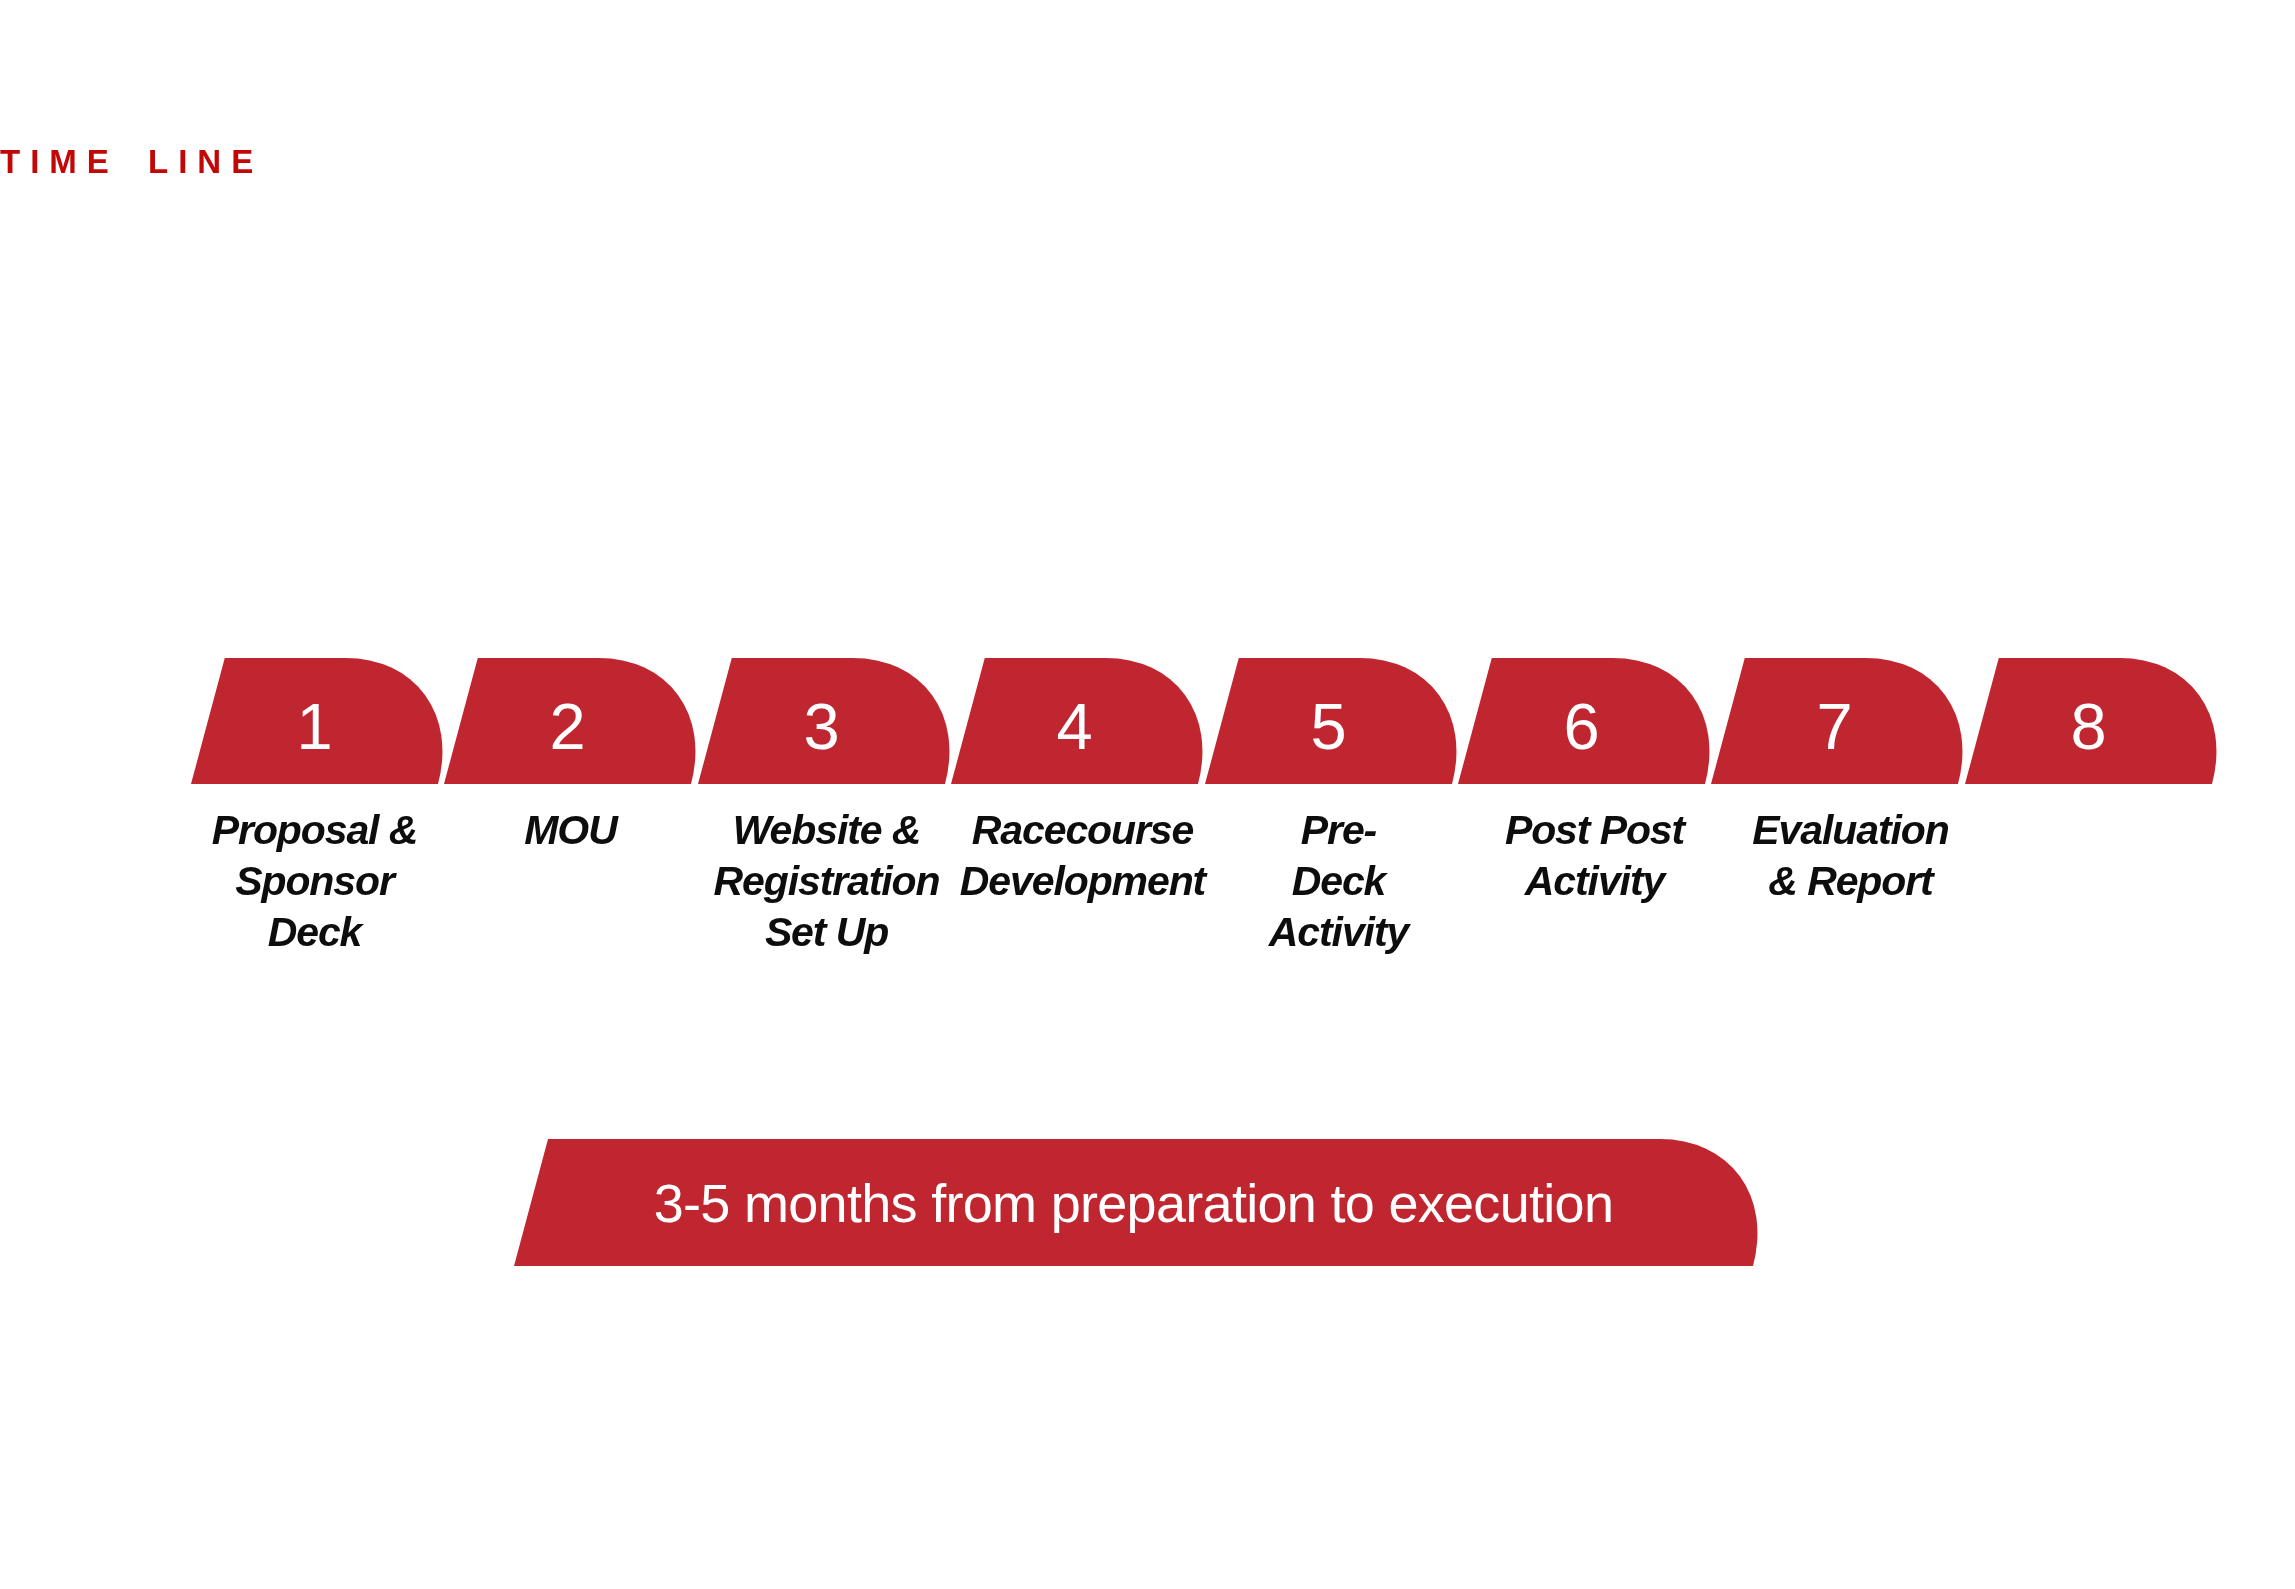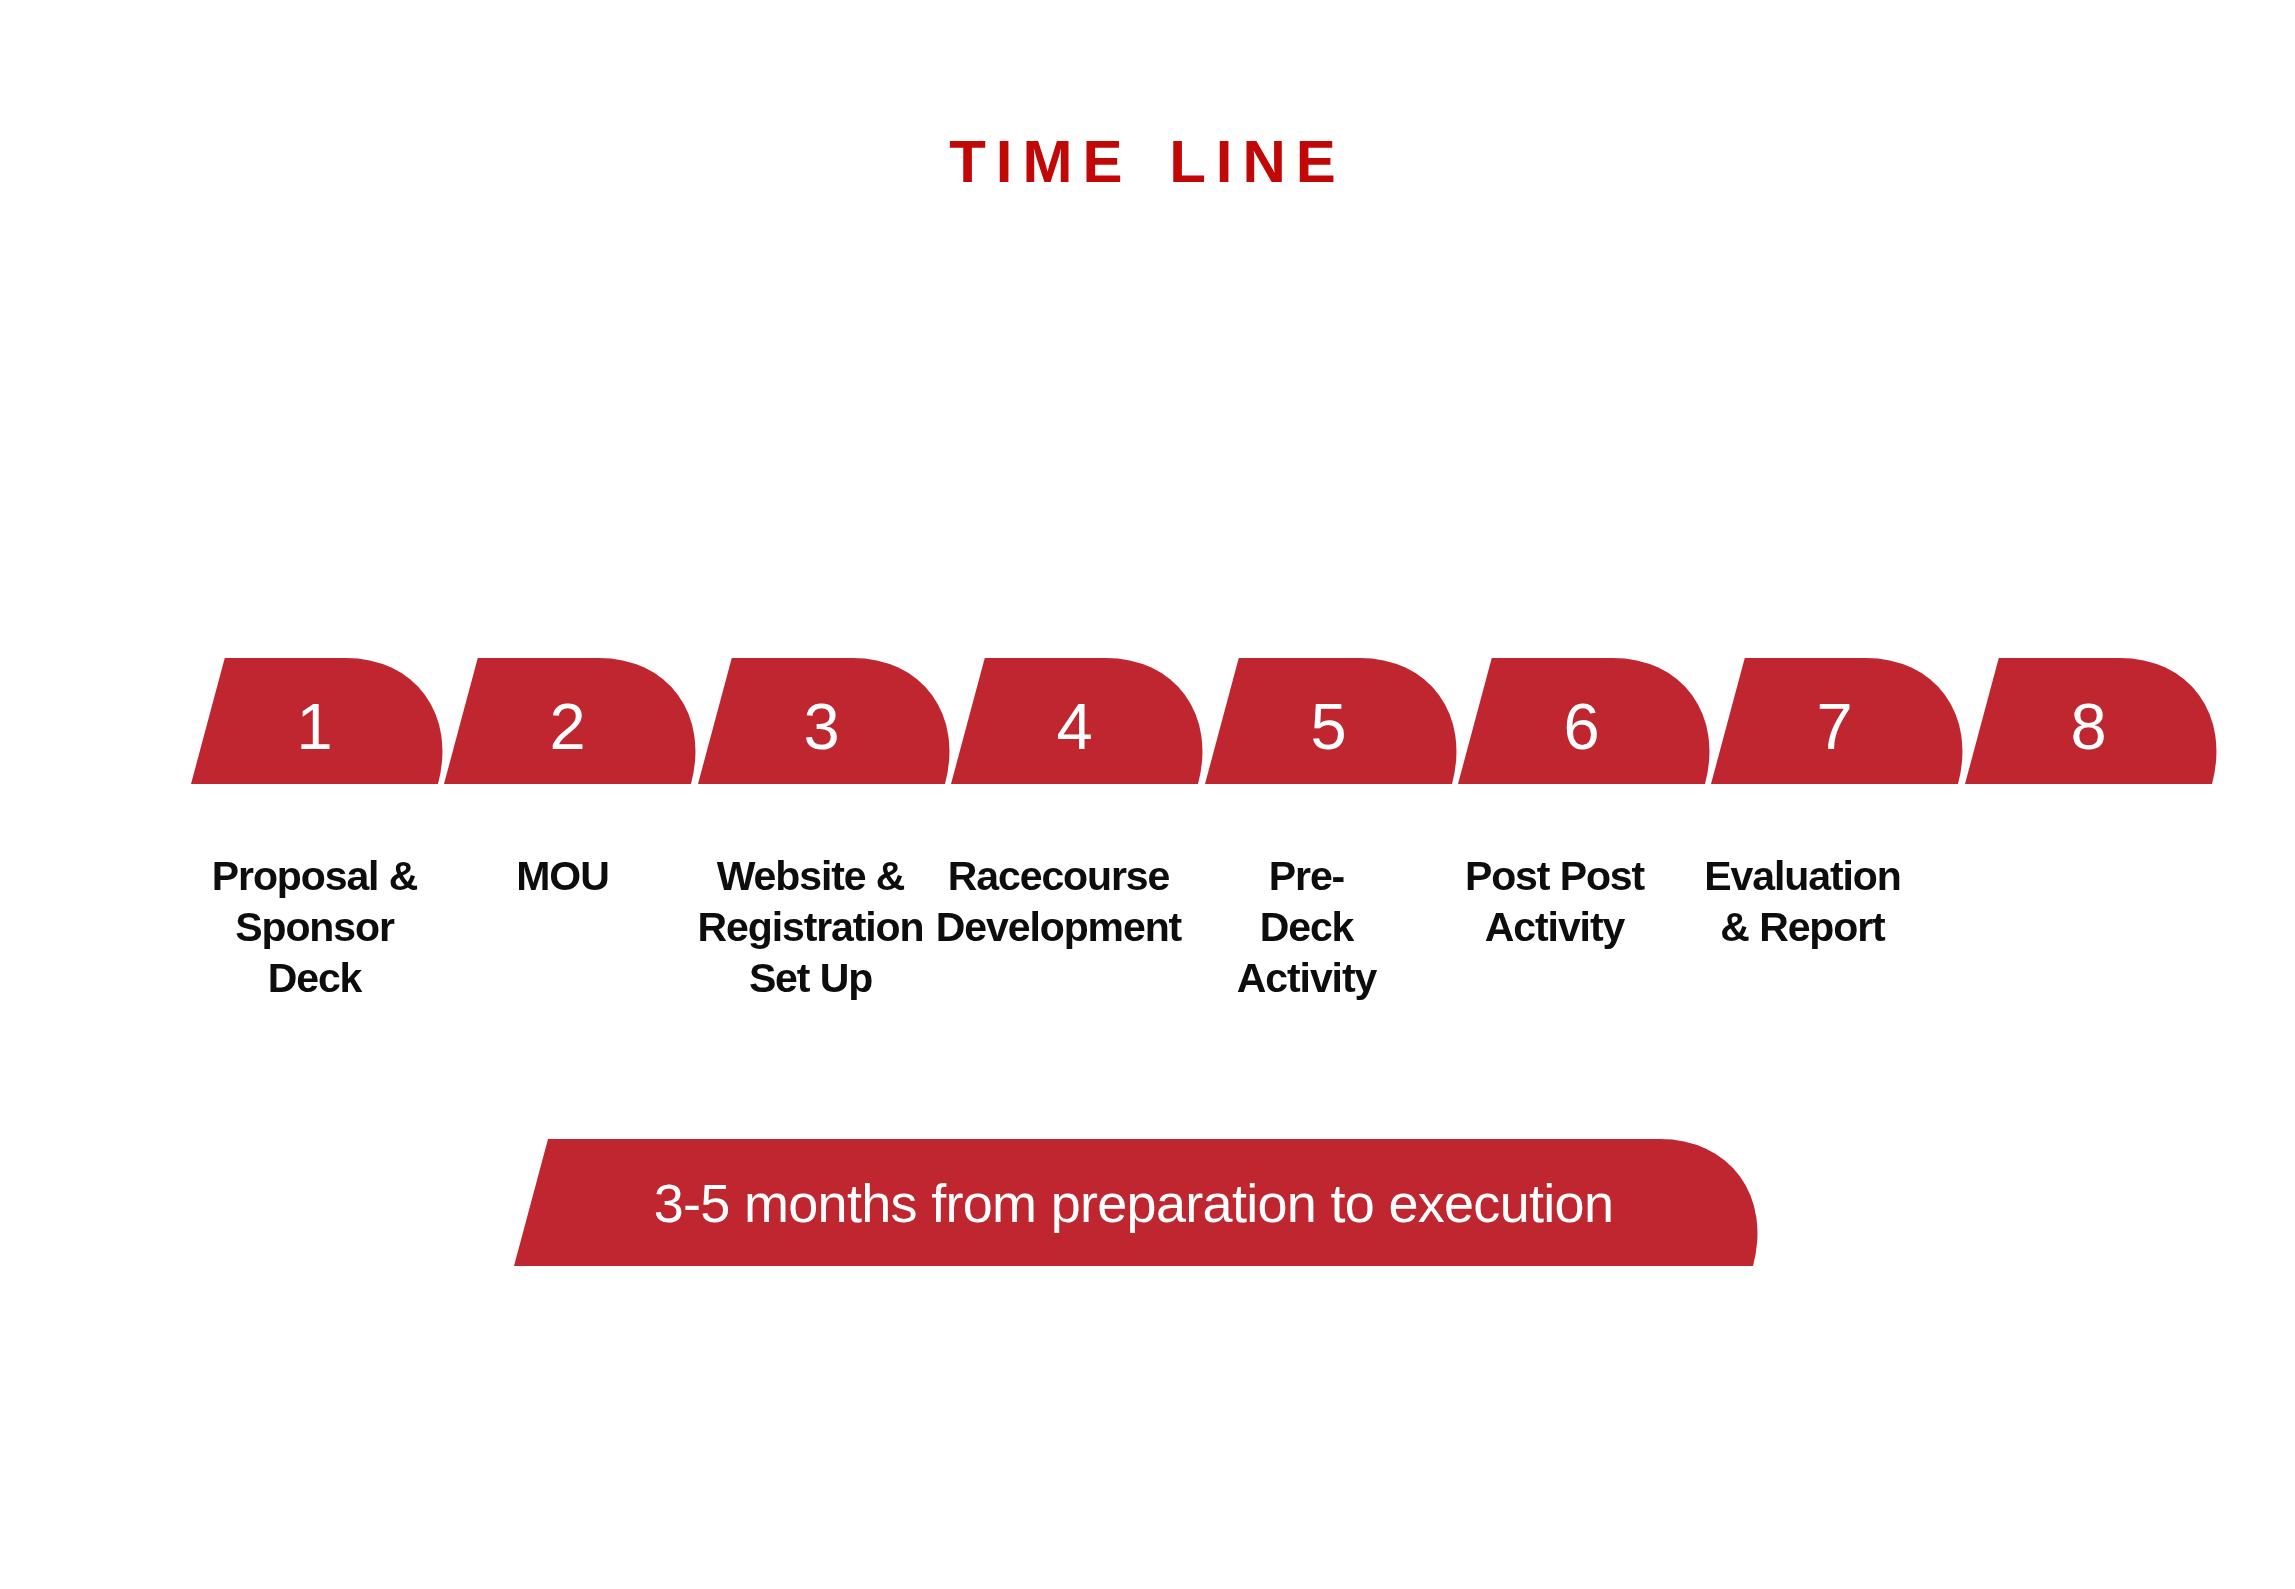--- a/index.html
+++ b/index.html
@@ -15,23 +15,23 @@
     background: #ffffff;
     overflow: hidden;
   }
   .title {
     position: absolute;
     left: 0;
     top: 133px;
     width: 100%;
     height: 57px;
     line-height: 57px;
-    text-align: center;
+    text-align: left;
     color: var(--title-red, #C20707);
-    font-size: 60px;
+    font-size: 33px;
     font-weight: 700;
     letter-spacing: 10px;
     word-spacing: 10px;
   }
   .steps-row {
     position: absolute;
     left: 191px;
     top: 658px;
     width: 2022px;
     height: 126px;
@@ -57,24 +57,25 @@
   }
   .step-number {
     color: var(--text-white, #ffffff);
     font-size: 65px;
     font-weight: 400;
     margin-top: 11.3px;
   }
   .labels-row {
     position: absolute;
     left: 191px;
-    top: 851px;
+    top: 805px;
     width: 2022px;
     display: flex;
-    gap: 1px;
+    gap: 9px;
+    font-style: italic;
   }
   .step-label {
     flex: 0 0 247px;
     text-align: center;
     color: var(--text-black, #0d0d0d);
     font-size: 41px;
     font-weight: 700;
     line-height: 51px;
     letter-spacing: -1.1px;
     white-space: pre-line;

